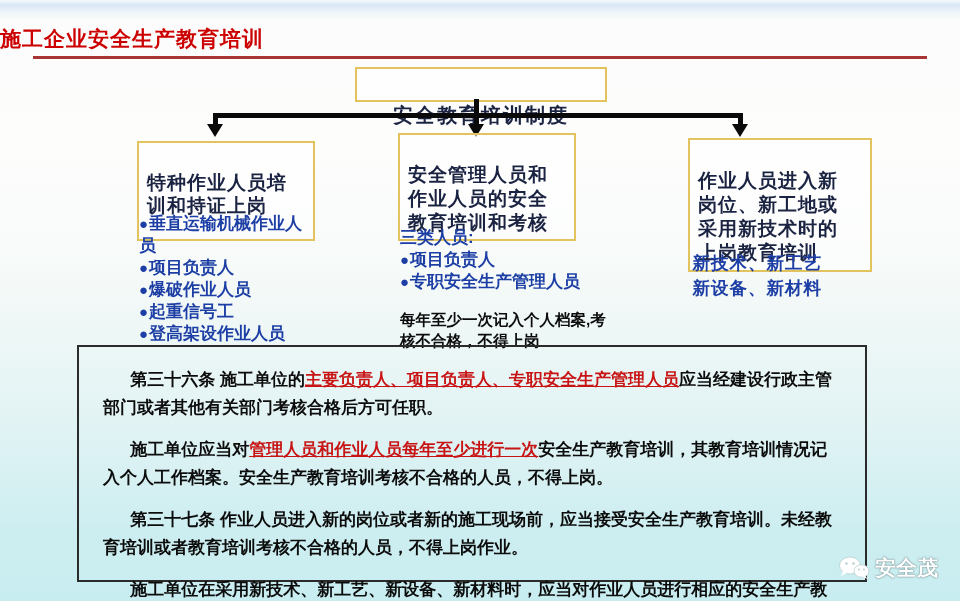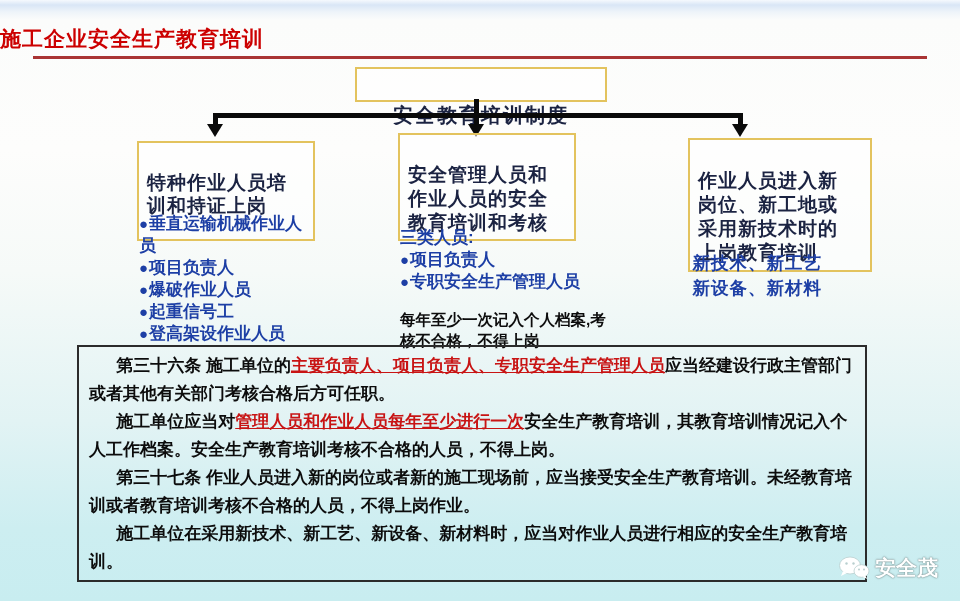--- a/index.html
+++ b/index.html
@@ -41,21 +41,21 @@
   .li-t { white-space:pre-line; }
   .mid-note { color:#0c0c0c; font-size:15.5px; line-height:21px; white-space:pre-line; margin-top:16px; }
   .right-note { position:absolute; left:660px; top:251px; width:162px; text-align:right;
     color:#1d3fa5; font-weight:bold; font-size:17.5px; line-height:25px; white-space:pre-line; letter-spacing:1px; }
 
   .legal-box {
     position:absolute; left:77px; top:345px; width:766px; height:228px;
     border:2px solid #2b2b2b; padding:5px 10px 0 10px;
     color:#0c0c0c; font-size:17px; font-weight:bold; line-height:28px;
   }
-  .legal-box p { margin:0; text-indent:1.6em; }
+  .legal-box p { margin:14px; text-indent:1.6em; }
   .red-u { color:#c81414; text-decoration:underline; }
 
   .watermark { position:absolute; right:22px; bottom:19px; display:flex; align-items:center; gap:5px;
     color:#ffffff; font-weight:bold; font-size:21px;
     text-shadow:0 0 2px rgba(100,125,125,0.85), 0 0 1px rgba(100,125,125,0.9); }
   .wm-icon { width:32px; height:26px; }
 </style>
 </head>
 <body>
 

